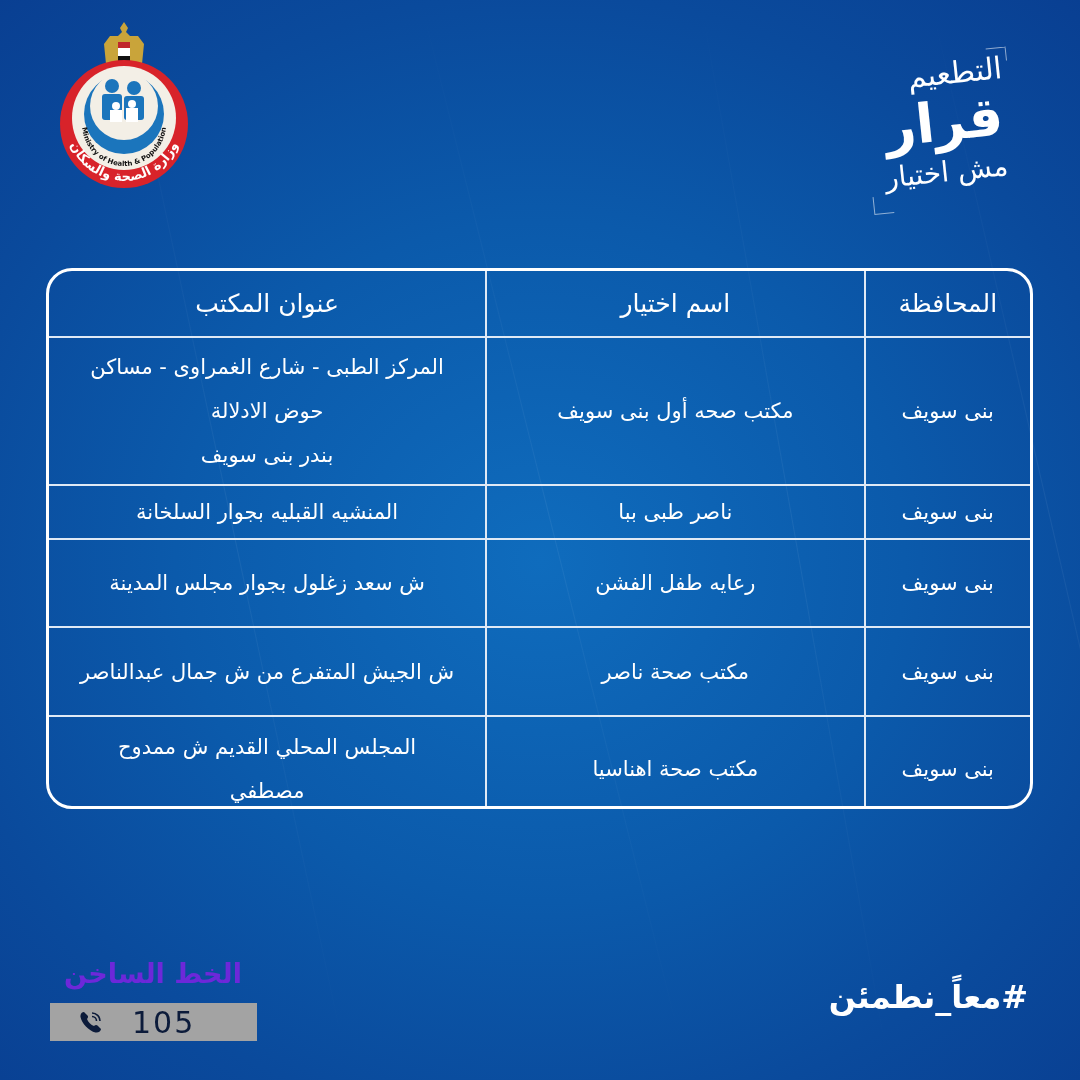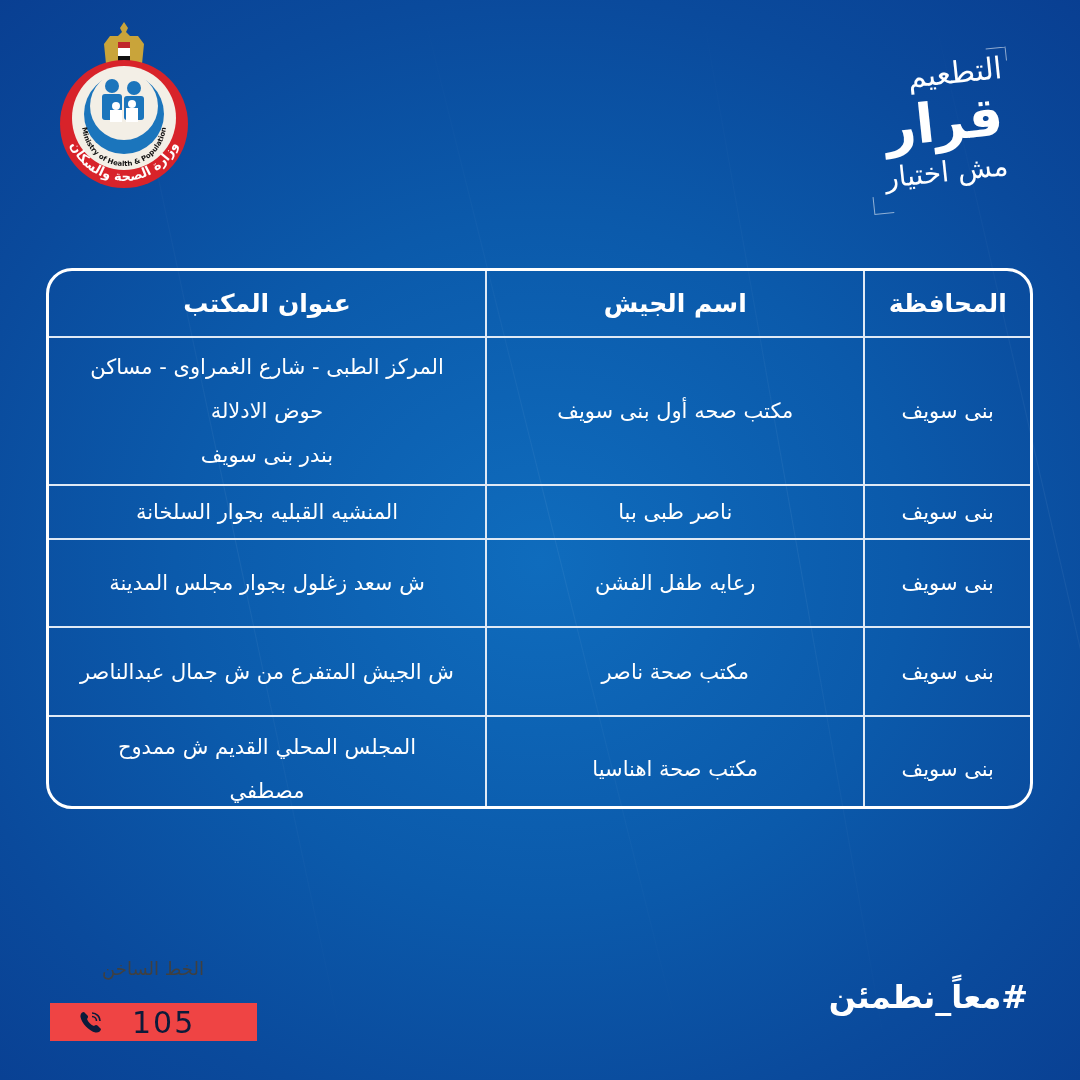--- a/index.html
+++ b/index.html
@@ -58,41 +58,41 @@
     }
     th, td {
       border: 2px solid #dfe9f5;
       text-align: center; vertical-align: middle;
       color: #ffffff;
     }
     tr:first-child th { border-top: none; }
     tr:last-child td { border-bottom: none; }
     th:first-child, td:first-child { border-right: none; }
     th:last-child, td:last-child { border-left: none; }
-    th { font-size: 25px; font-weight: bold; height: 66px; border-radius: 10px; }
+    th { font-size: 25px; font-weight: normal; height: 66px; border-radius: 10px; }
     td { font-size: 21px; font-weight: normal; line-height: 44px; padding: 4px 4px; }
     .col-gov { width: 166px; margin-top: 8px; }
     .col-name { width: 381px; }
     .col-addr { width: 440px; }
     .r1 { height: 148px; }
     .r2 { height: 44px; }
     .r3 { height: 88px; }
     .r4 { height: 89px; }
     .r5 { height: 104px; }
     .addr-line { display: block; }
 
     
     .hotline-label {
       position: absolute; left: 58px; top: 958px; width: 190px;
       text-align: center; direction: rtl;
-      font-size: 18px; font-weight: normal; color: #404040;
+      font-size: 27px; font-weight: bold; color: #6d28d9;
     }
     .hotline-box {
       position: absolute; left: 50px; top: 1003px; width: 207px; height: 38px;
-      background: #ef4444; display: flex; align-items: center; padding-left: 28px;
+      background: #a3a3a3; display: flex; align-items: center; padding-left: 28px;
     }
     .hotline-box .phone { width: 26px; height: 26px; margin-right: 28px; }
     .hotline-box .num {
       font-family: "DejaVu Sans", sans-serif; font-size: 30px; font-weight: normal;
       color: #0c1b3a; letter-spacing: 2px;
     }
 
     
     .hashtag {
       position: absolute; right: 52px; top: 978px;
@@ -156,21 +156,21 @@
   <div class="s1">التطعيم</div>
   <div class="s2">قرار</div>
   <div class="s3">مش اختيار</div>
 </div>
 
 <div class="table-wrap">
   <table>
     <tbody>
         <tr>
       <th class="col-gov">المحافظة</th>
-      <th class="col-name">اسم الجيش</th>
+      <th class="col-name">اسم اختيار</th>
       <th class="col-addr">عنوان المكتب</th>
     </tr>
     <tr class="r1">
       <td>بنى سويف</td>
       <td>مكتب صحه أول بنى سويف</td>
       <td>
         <span class="addr-line">المركز الطبى - شارع الغمراوى - مساكن</span>
         <span class="addr-line">حوض الادلالة</span>
         <span class="addr-line">بندر بنى سويف</span>
       </td>

